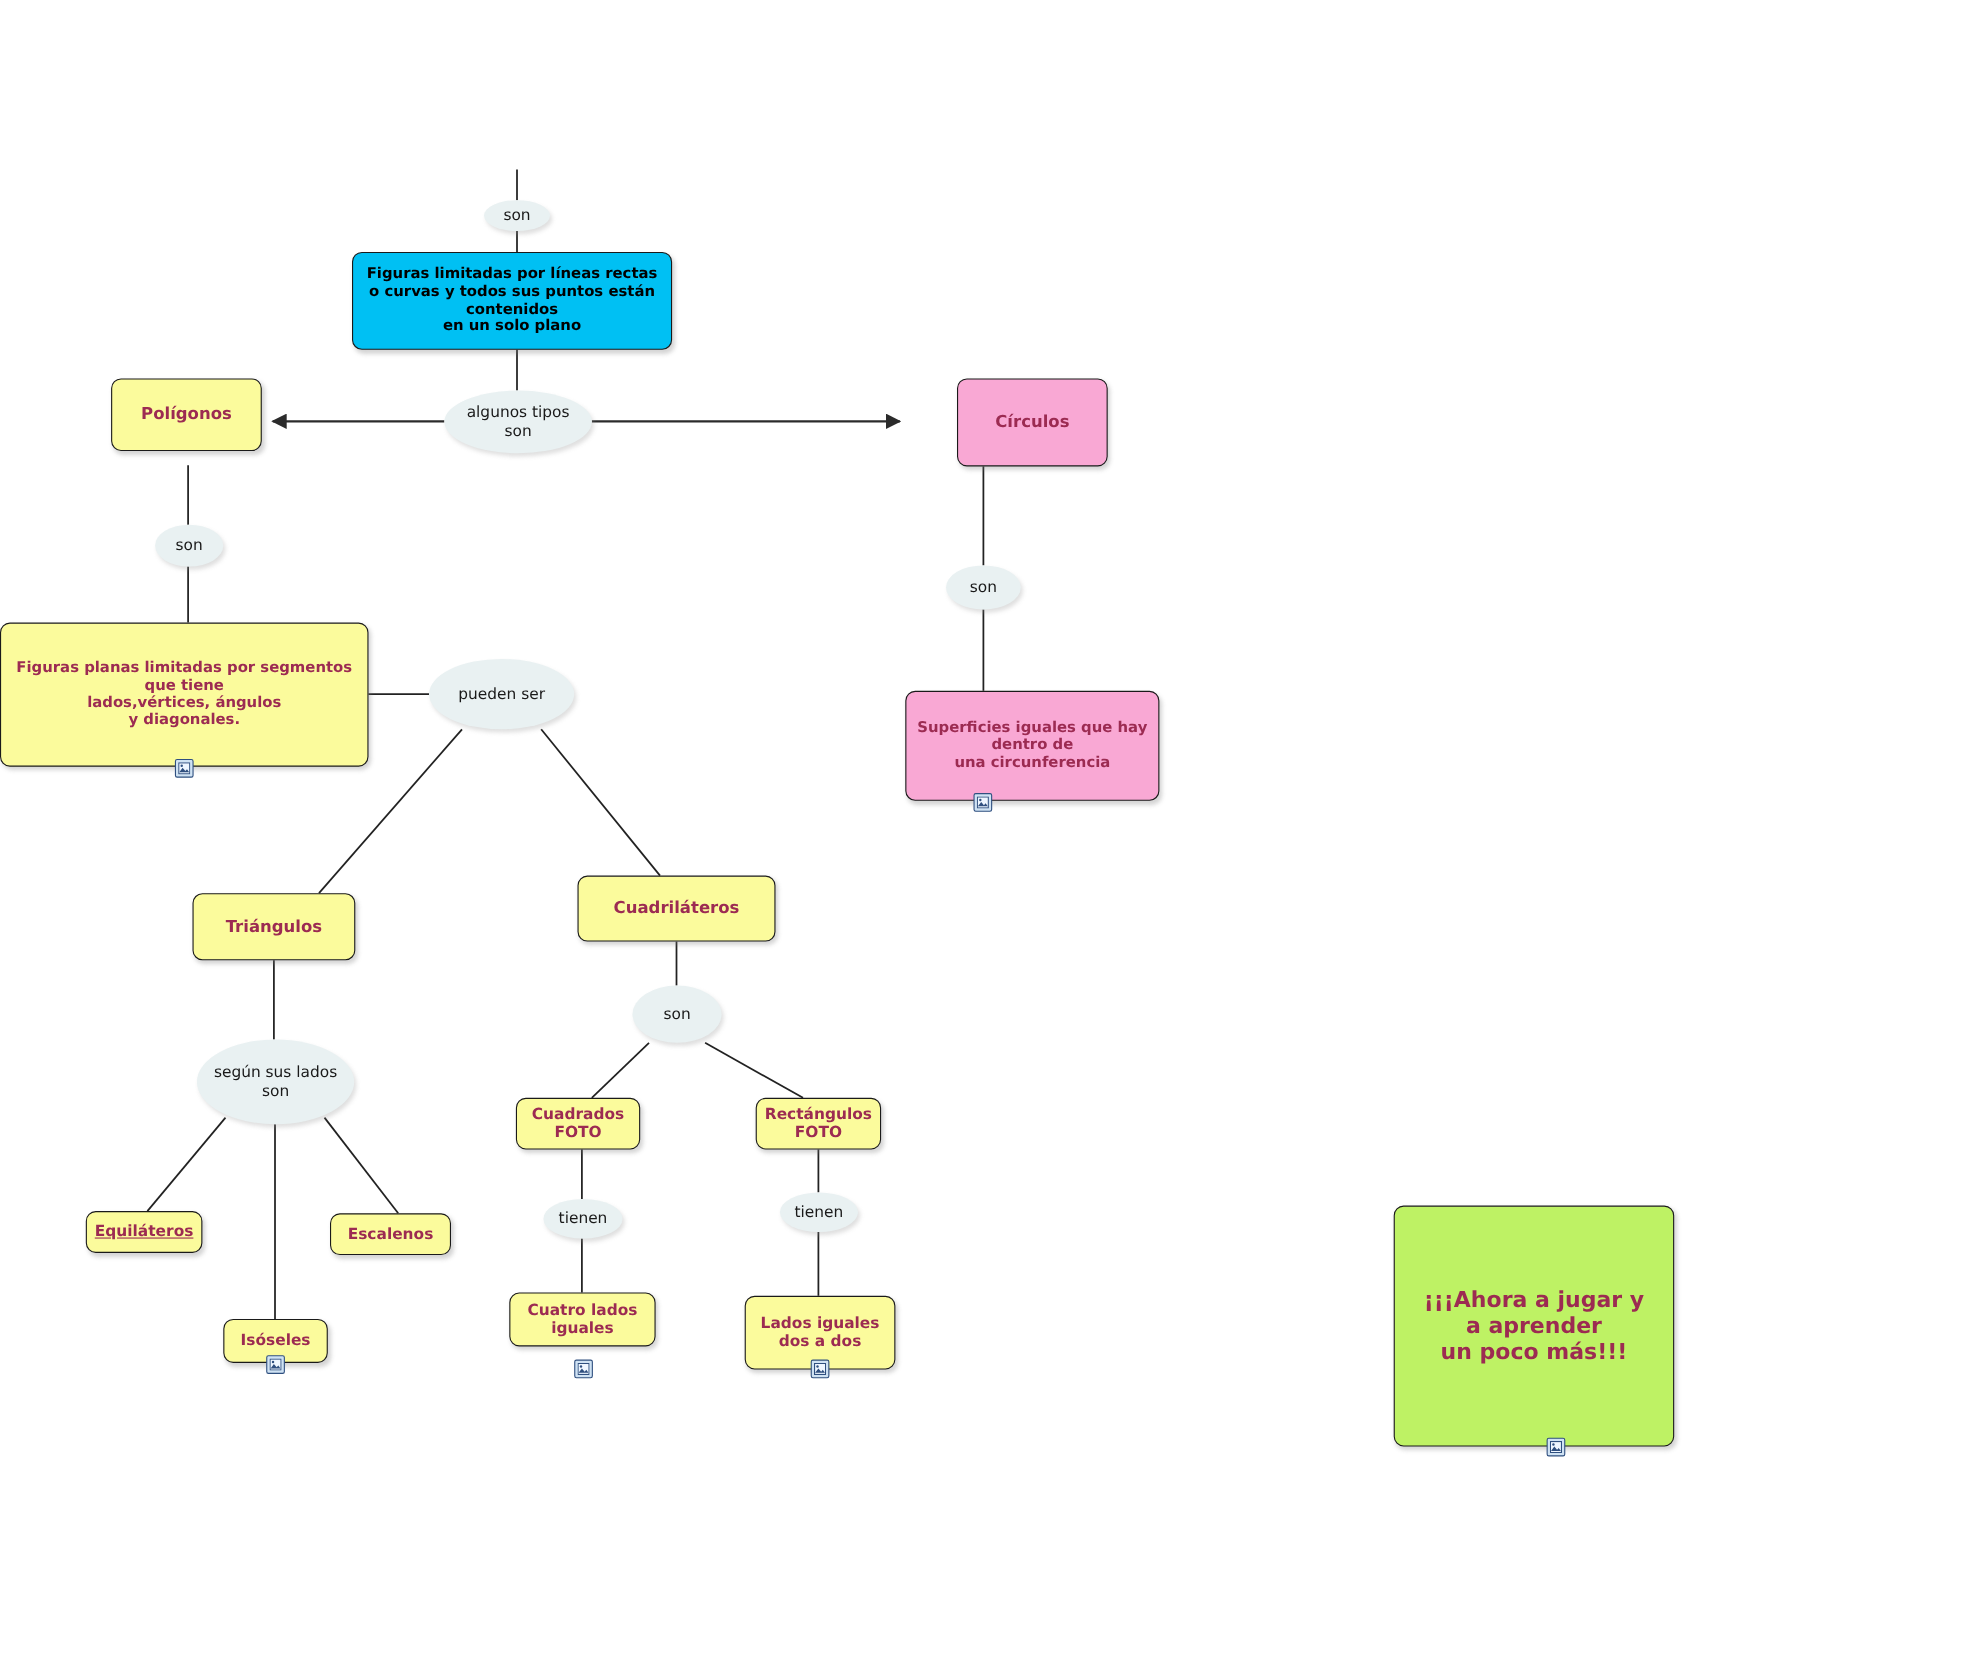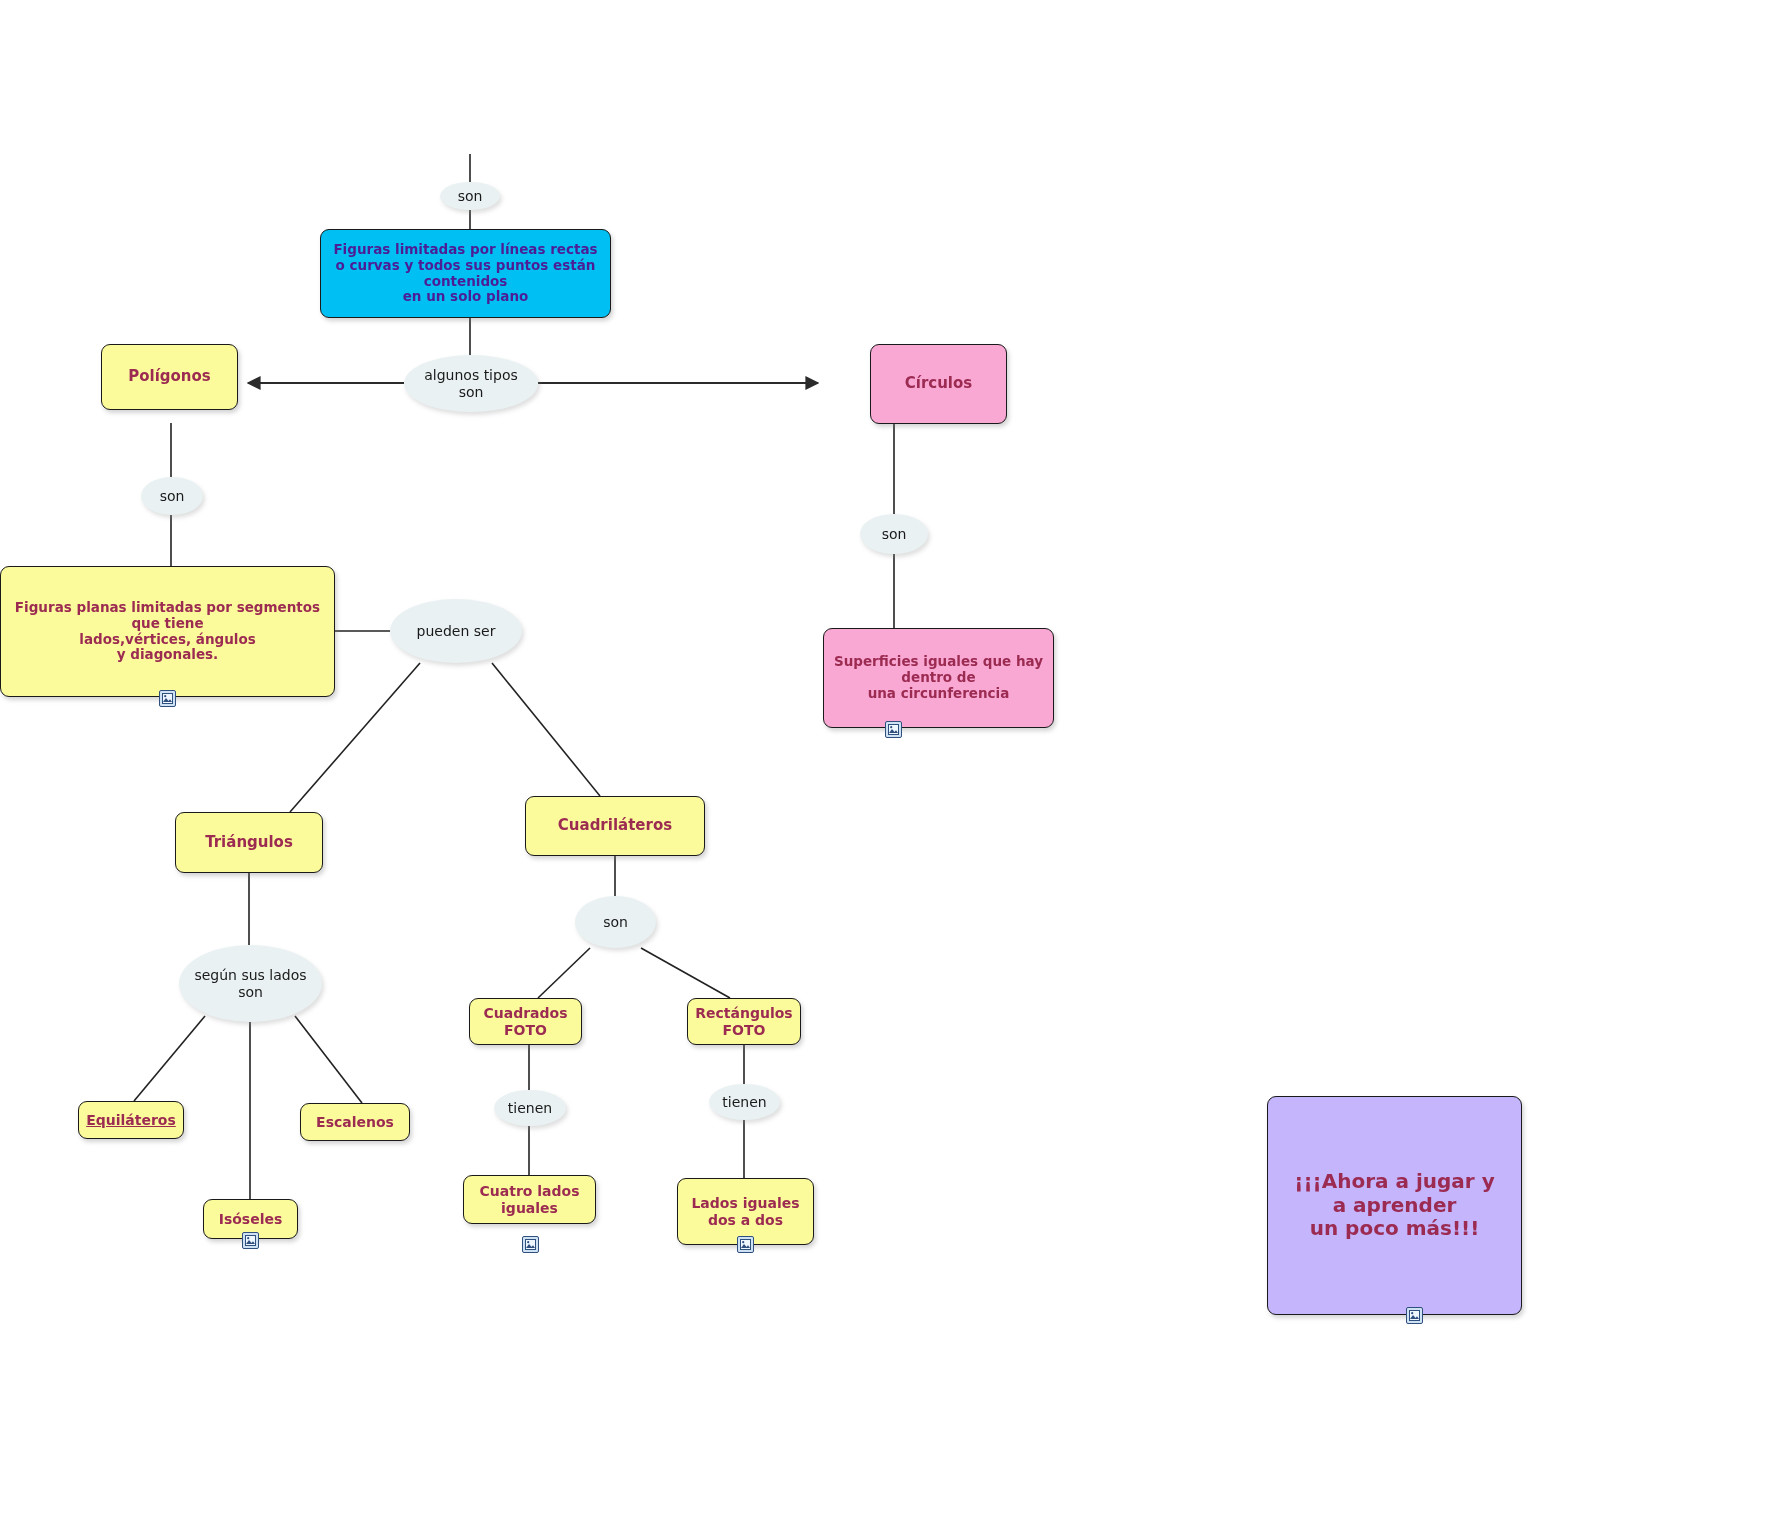--- a/index.html
+++ b/index.html
@@ -44,24 +44,24 @@
   }
   .node .label {
     display: block;
     white-space: pre-line;
     width: 100%;
   }
 
   .n-cyan   { background: #00c0f3; }
   .n-yellow { background: #fbfb9c; }
   .n-green  { background: #f9a8d4; margin-left: 44px; }
-  .n-teal   { background: #c4b5fd; }
+  .n-teal   { background: #bef264; }
 
   .t-purple { color: #7a1f8f; }
-  .t-violet { color: #4c1d95; }
+  .t-violet { color: #000000; }
   .t-maroon { color: #9c2b52; }
 
   
   .link-ellipse {
     position: absolute;
     box-sizing: border-box;
     background: #e9f1f2;
     border-radius: 50%;
     display: flex;
     align-items: center;

